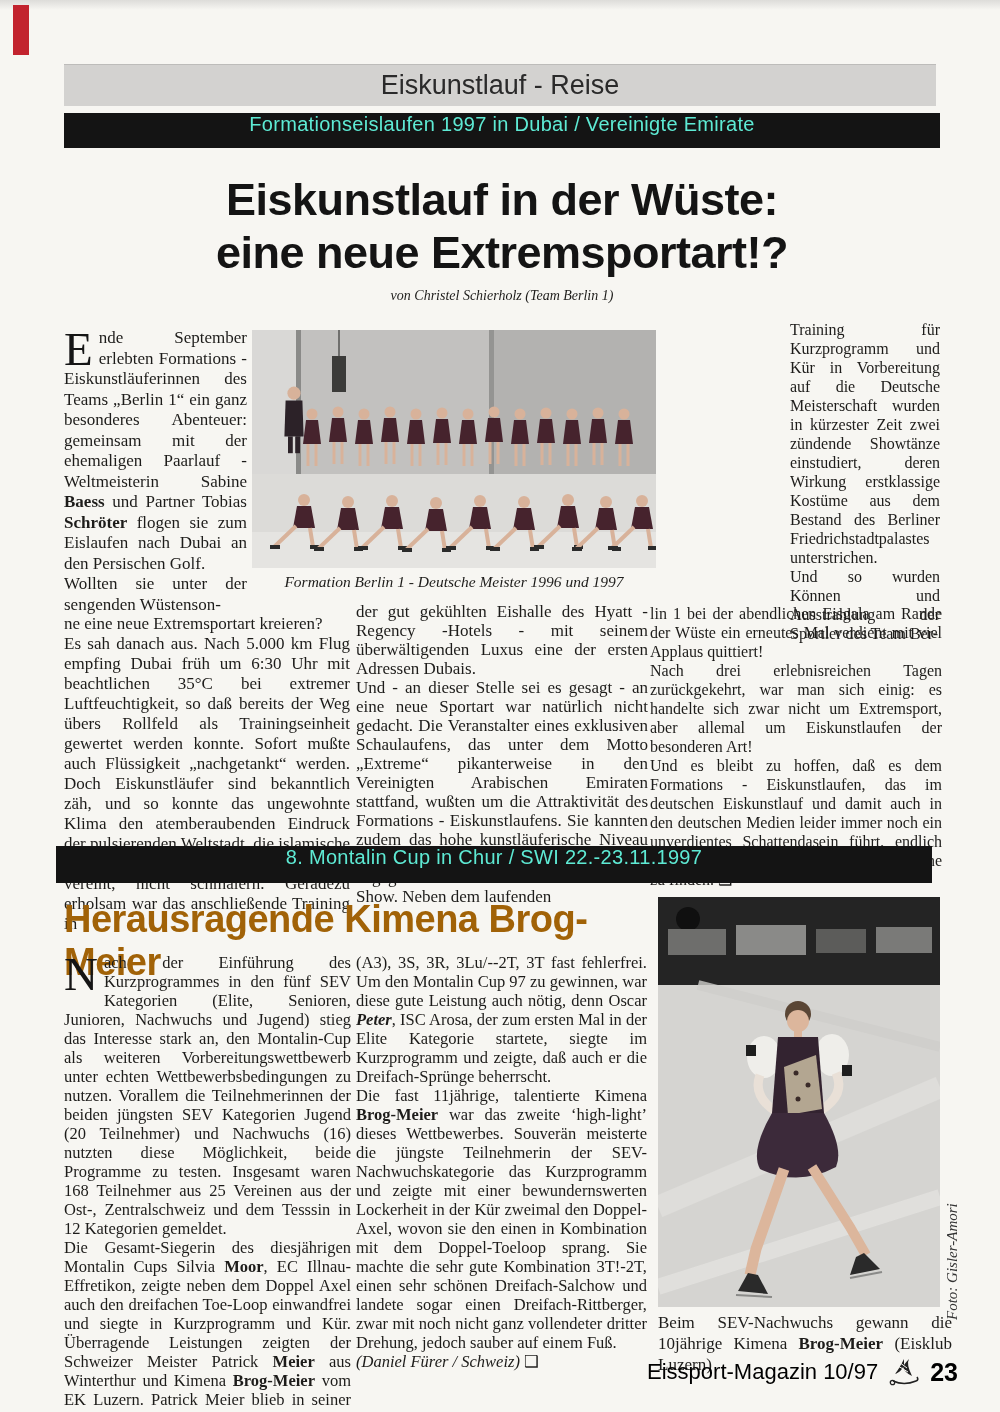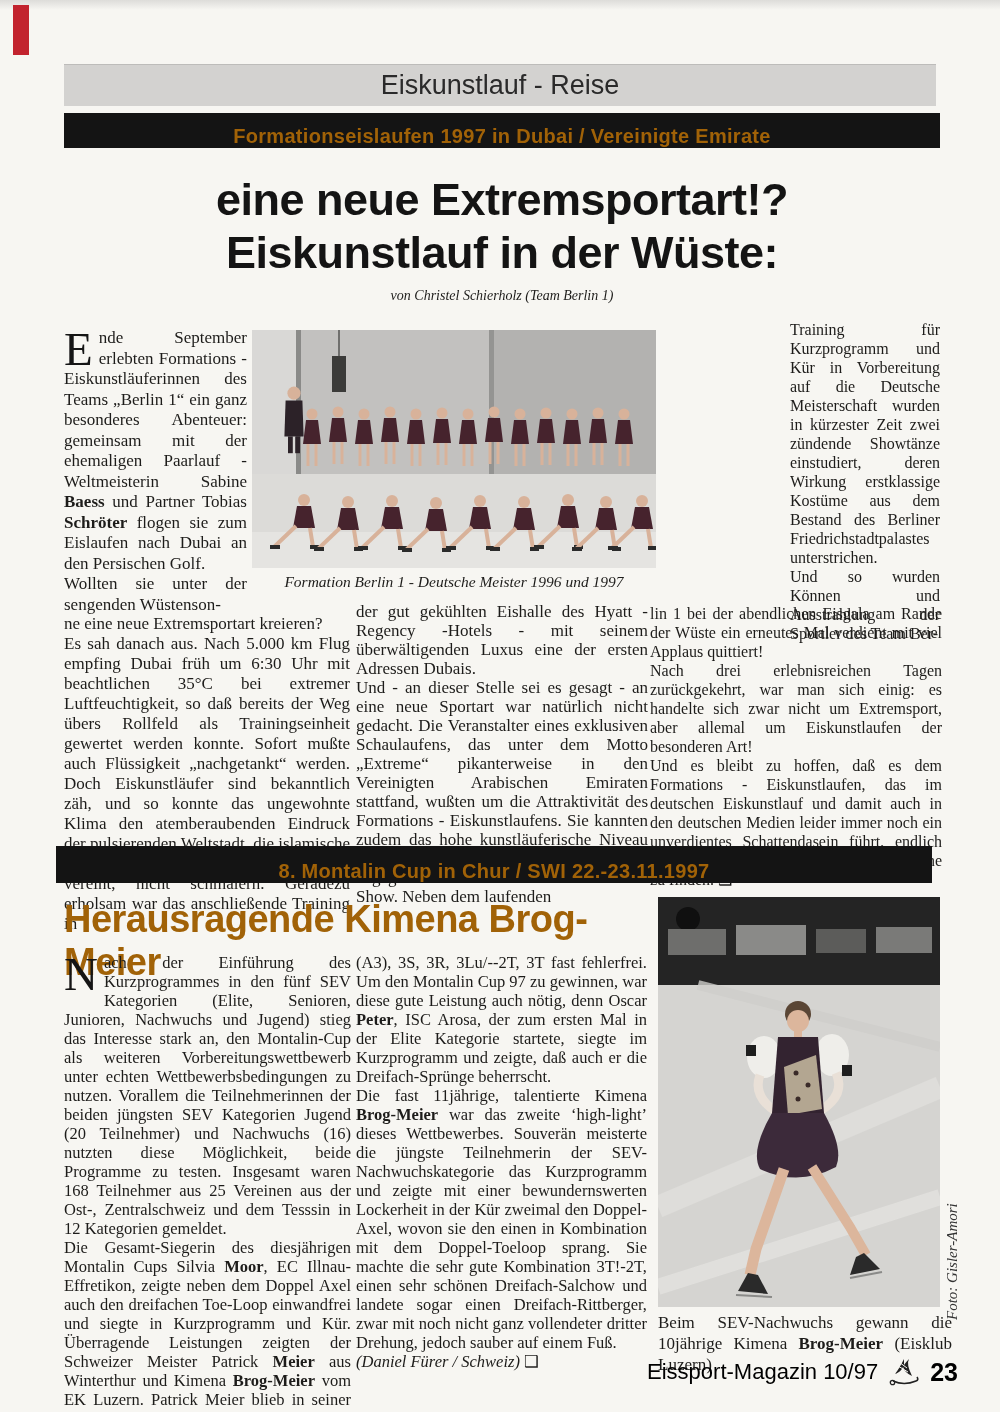--- a/index.html
+++ b/index.html
@@ -11,23 +11,23 @@
   }
   .abs{position:absolute;}
   
   .kicker-bar{
     left:64px;top:64px;width:872px;height:42px;
     background:#d3d2d0;display:flex;align-items:center;justify-content:center;
     font-family:"Liberation Sans",sans-serif;font-size:27px;color:#2a2a2a;
     box-shadow:0 1px 0 #bdbcba inset;
   }
   .black-bar{
-    background:#141414;color:#a16207;
-    display:flex;align-items:flex-end;justify-content:center;
-    font-family:"Liberation Sans",sans-serif;font-weight:bold;font-size:20px;
+    background:#141414;color:#5eead4;
+    display:flex;align-items:flex-start;justify-content:center;
+    font-family:"Liberation Sans",sans-serif;font-weight:normal;font-size:20px;
     letter-spacing:0.3px;
   }
   #banner1{left:64px;top:113px;width:876px;height:35px;}
   #banner2{left:56px;top:846px;width:876px;height:37px;}
   .main-title{
     left:64px;top:174px;width:876px;text-align:center;
     font-family:"Liberation Sans",sans-serif;font-weight:bold;
     font-size:45px;line-height:1.17;letter-spacing:-0.5px;color:#141414;
   }
   .byline{left:64px;top:288px;width:876px;text-align:center;font-style:italic;font-size:14px;}
@@ -82,22 +82,22 @@
 
 <div class="abs kicker-bar">
   <span>Eiskunstlauf - Reise</span>
 </div>
 
 <div id="banner1" class="abs black-bar">
   <span>Formationseislaufen 1997 in Dubai / Vereinigte Emirate</span>
 </div>
 
 <div class="abs main-title">
+  <div>Eiskunstlauf in der Wüste:</div>
   <div>eine neue Extremsportart!?</div>
-  <div>Eiskunstlauf in der Wüste:</div>
 </div>
 
 <div class="abs byline">von Christel Schierholz (Team Berlin 1)</div>
 
 <div id="a1-left-top" class="abs body-text fs17">
   <p><span class="dropcap">E</span><span><span>nde September erlebten Formations - Eiskunstläuferinnen des Teams „Berlin 1“ ein ganz besonderes Abenteuer: gemeinsam mit der ehemaligen Paarlauf - Weltmeisterin Sabine </span><span style="font-weight: bold;">Baess</span><span> und Partner Tobias </span><span style="font-weight: bold;">Schröter</span><span> flogen sie zum Eislaufen nach Dubai an den Persischen Golf.</span></span></p>
   <p>Wollten sie unter der sengenden Wüstenson-</p>
 </div>
 
 <div id="photo1" class="abs">
@@ -186,21 +186,21 @@
 </div>
 
 <div id="headline2" class="abs">Herausragende Kimena Brog-Meier</div>
 
 <div id="a2-col1" class="abs body-text fs165">
   <p><span class="dropcap">N</span><span><span>ach der Einführung des Kurzprogrammes in den fünf SEV Kategorien (Elite, Senioren, Junioren, Nachwuchs und Jugend) stieg das Interesse stark an, den Montalin-Cup als weiteren Vorbereitungswettbewerb unter echten Wettbewerbsbedingungen zu nutzen. Vorallem die Teilnehmerinnen der beiden jüngsten SEV Kategorien Jugend (20 Teilnehmer) und Nachwuchs (16) nutzten diese Möglichkeit, beide Programme zu testen. Insgesamt waren 168 Teilnehmer aus 25 Vereinen aus der Ost-, Zentralschweiz und dem Tesssin in 12 Kategorien gemeldet.</span></span></p>
   <p><span>Die Gesamt-Siegerin des diesjährigen Montalin Cups Silvia </span><span style="font-weight: bold;">Moor</span><span>, EC Illnau-Effretikon, zeigte neben dem Doppel Axel auch den dreifachen Toe-Loop einwandfrei und siegte in Kurzprogramm und Kür. Überragende Leistungen zeigten der Schweizer Meister Patrick </span><span style="font-weight: bold;">Meier</span><span> aus Winterthur und Kimena </span><span style="font-weight: bold;">Brog-Meier</span><span> vom EK Luzern. Patrick Meier blieb in seiner Kür mit den Sprüngen 2A!, 3F, 3L!, 2S</span></p>
 </div>
 
 <div id="a2-col2" class="abs body-text fs165">
-  <p><span>(A3), 3S, 3R, 3Lu/--2T, 3T fast fehlerfrei. Um den Montalin Cup 97 zu gewinnen, war diese gute Leistung auch nötig, denn Oscar </span><span style="font-weight: bold;">Peter</span><span>, ISC Arosa, der zum ersten Mal in der Elite Kategorie startete, siegte im Kurzprogramm und zeigte, daß auch er die Dreifach-Sprünge beherrscht.</span></p>
+  <p><span>(A3), 3S, 3R, 3Lu/--2T, 3T fast fehlerfrei. Um den Montalin Cup 97 zu gewinnen, war diese gute Leistung auch nötig, denn Oscar </span><span style="font-weight: bold; font-style: italic;">Peter</span><span>, ISC Arosa, der zum ersten Mal in der Elite Kategorie startete, siegte im Kurzprogramm und zeigte, daß auch er die Dreifach-Sprünge beherrscht.</span></p>
   <p><span>Die fast 11jährige, talentierte Kimena </span><span style="font-weight: bold;">Brog-Meier</span><span> war das zweite ‘high-light’ dieses Wettbewerbes. Souverän meisterte die jüngste Teilnehmerin der SEV-Nachwuchskategorie das Kurzprogramm und zeigte mit einer bewundernswerten Lockerheit in der Kür zweimal den Doppel-Axel, wovon sie den einen in Kombination mit dem Doppel-Toeloop sprang. Sie machte die sehr gute Kombination 3T!-2T, einen sehr schönen Dreifach-Salchow und landete sogar einen Dreifach-Rittberger, zwar mit noch nicht ganz vollendeter dritter Drehung, jedoch sauber auf einem Fuß.</span></p>
   <p><span style="font-style: italic;">(Daniel Fürer / Schweiz)</span><span>  ❑</span></p>
 </div>
 
 <div id="photo2" class="abs">
   <svg class="photo-frame" width="282" height="410" viewBox="0 0 282 410" aria-hidden="true">
     <rect width="282" height="410" fill="#d5d4d1"></rect>
     <rect width="282" height="88" fill="#242424"></rect>
     <circle cx="30" cy="22" r="12" fill="#101010"></circle>
     <rect x="10" y="32" width="58" height="26" fill="#6e6e6c"></rect>

